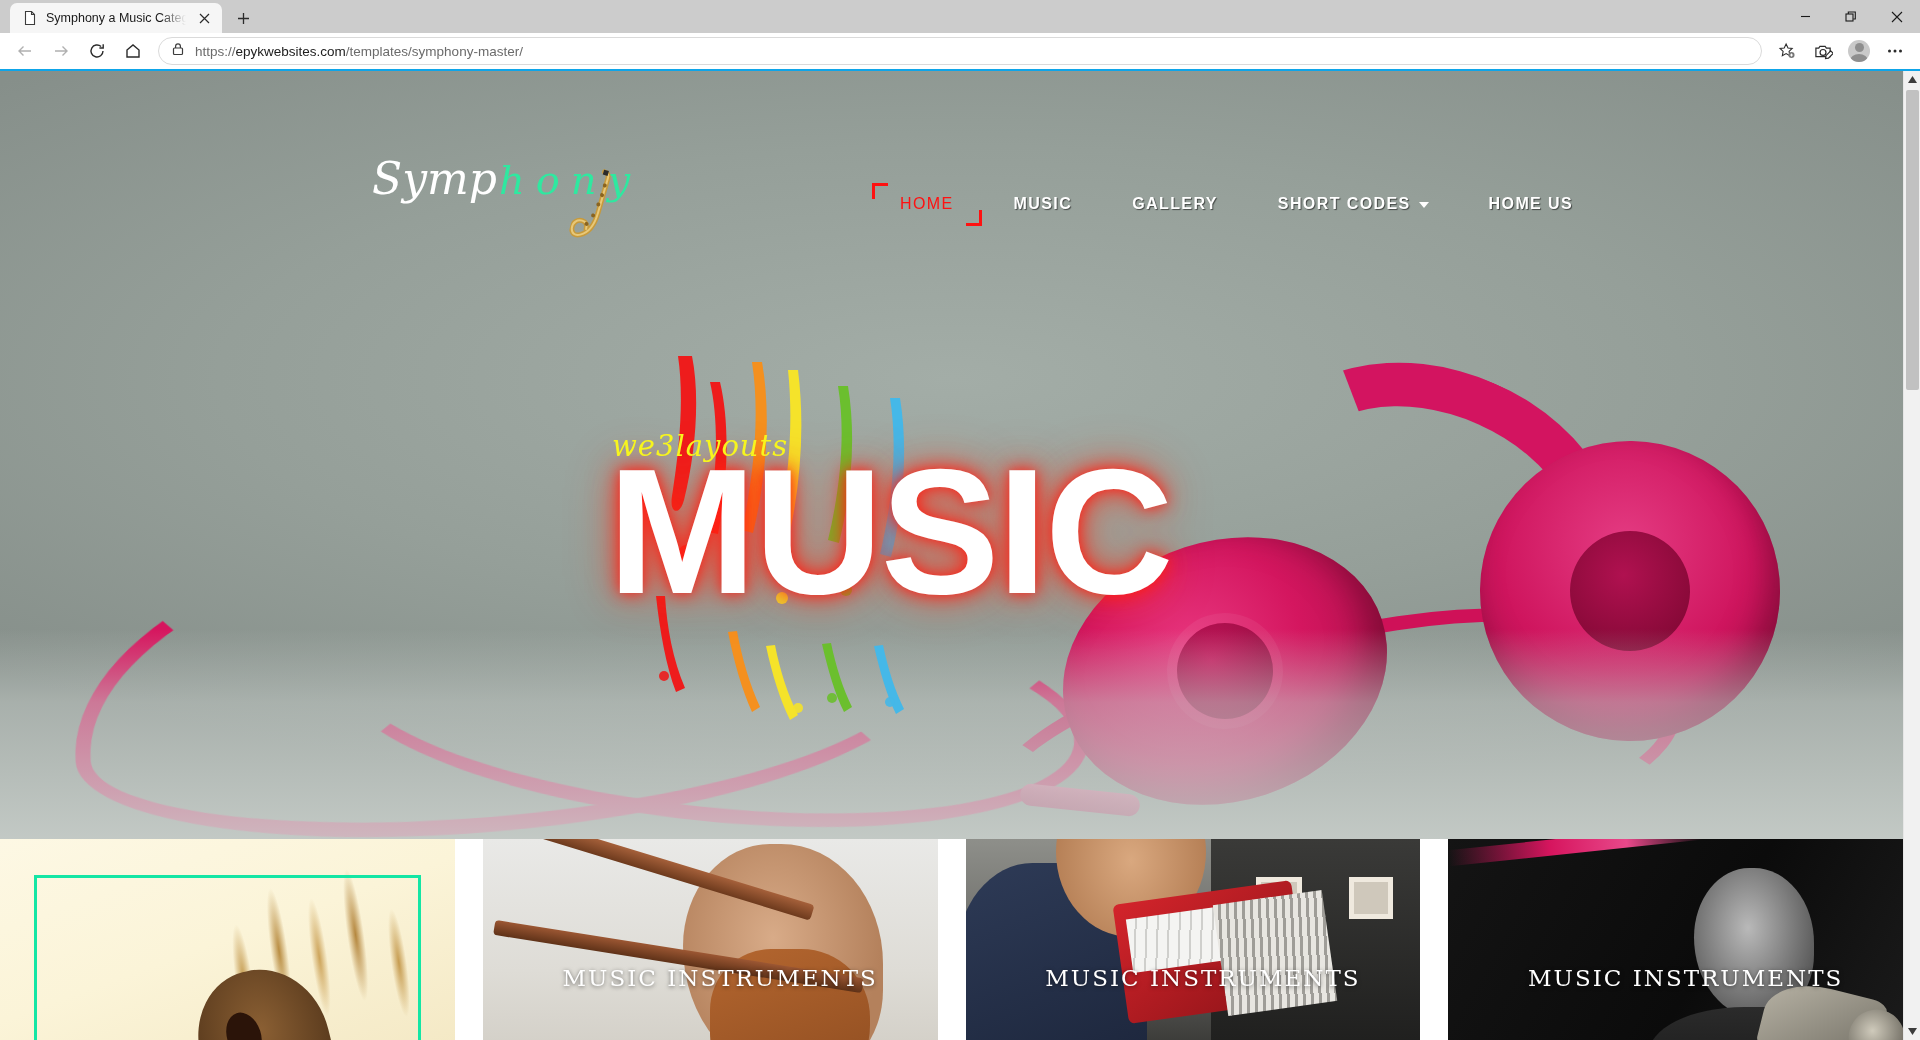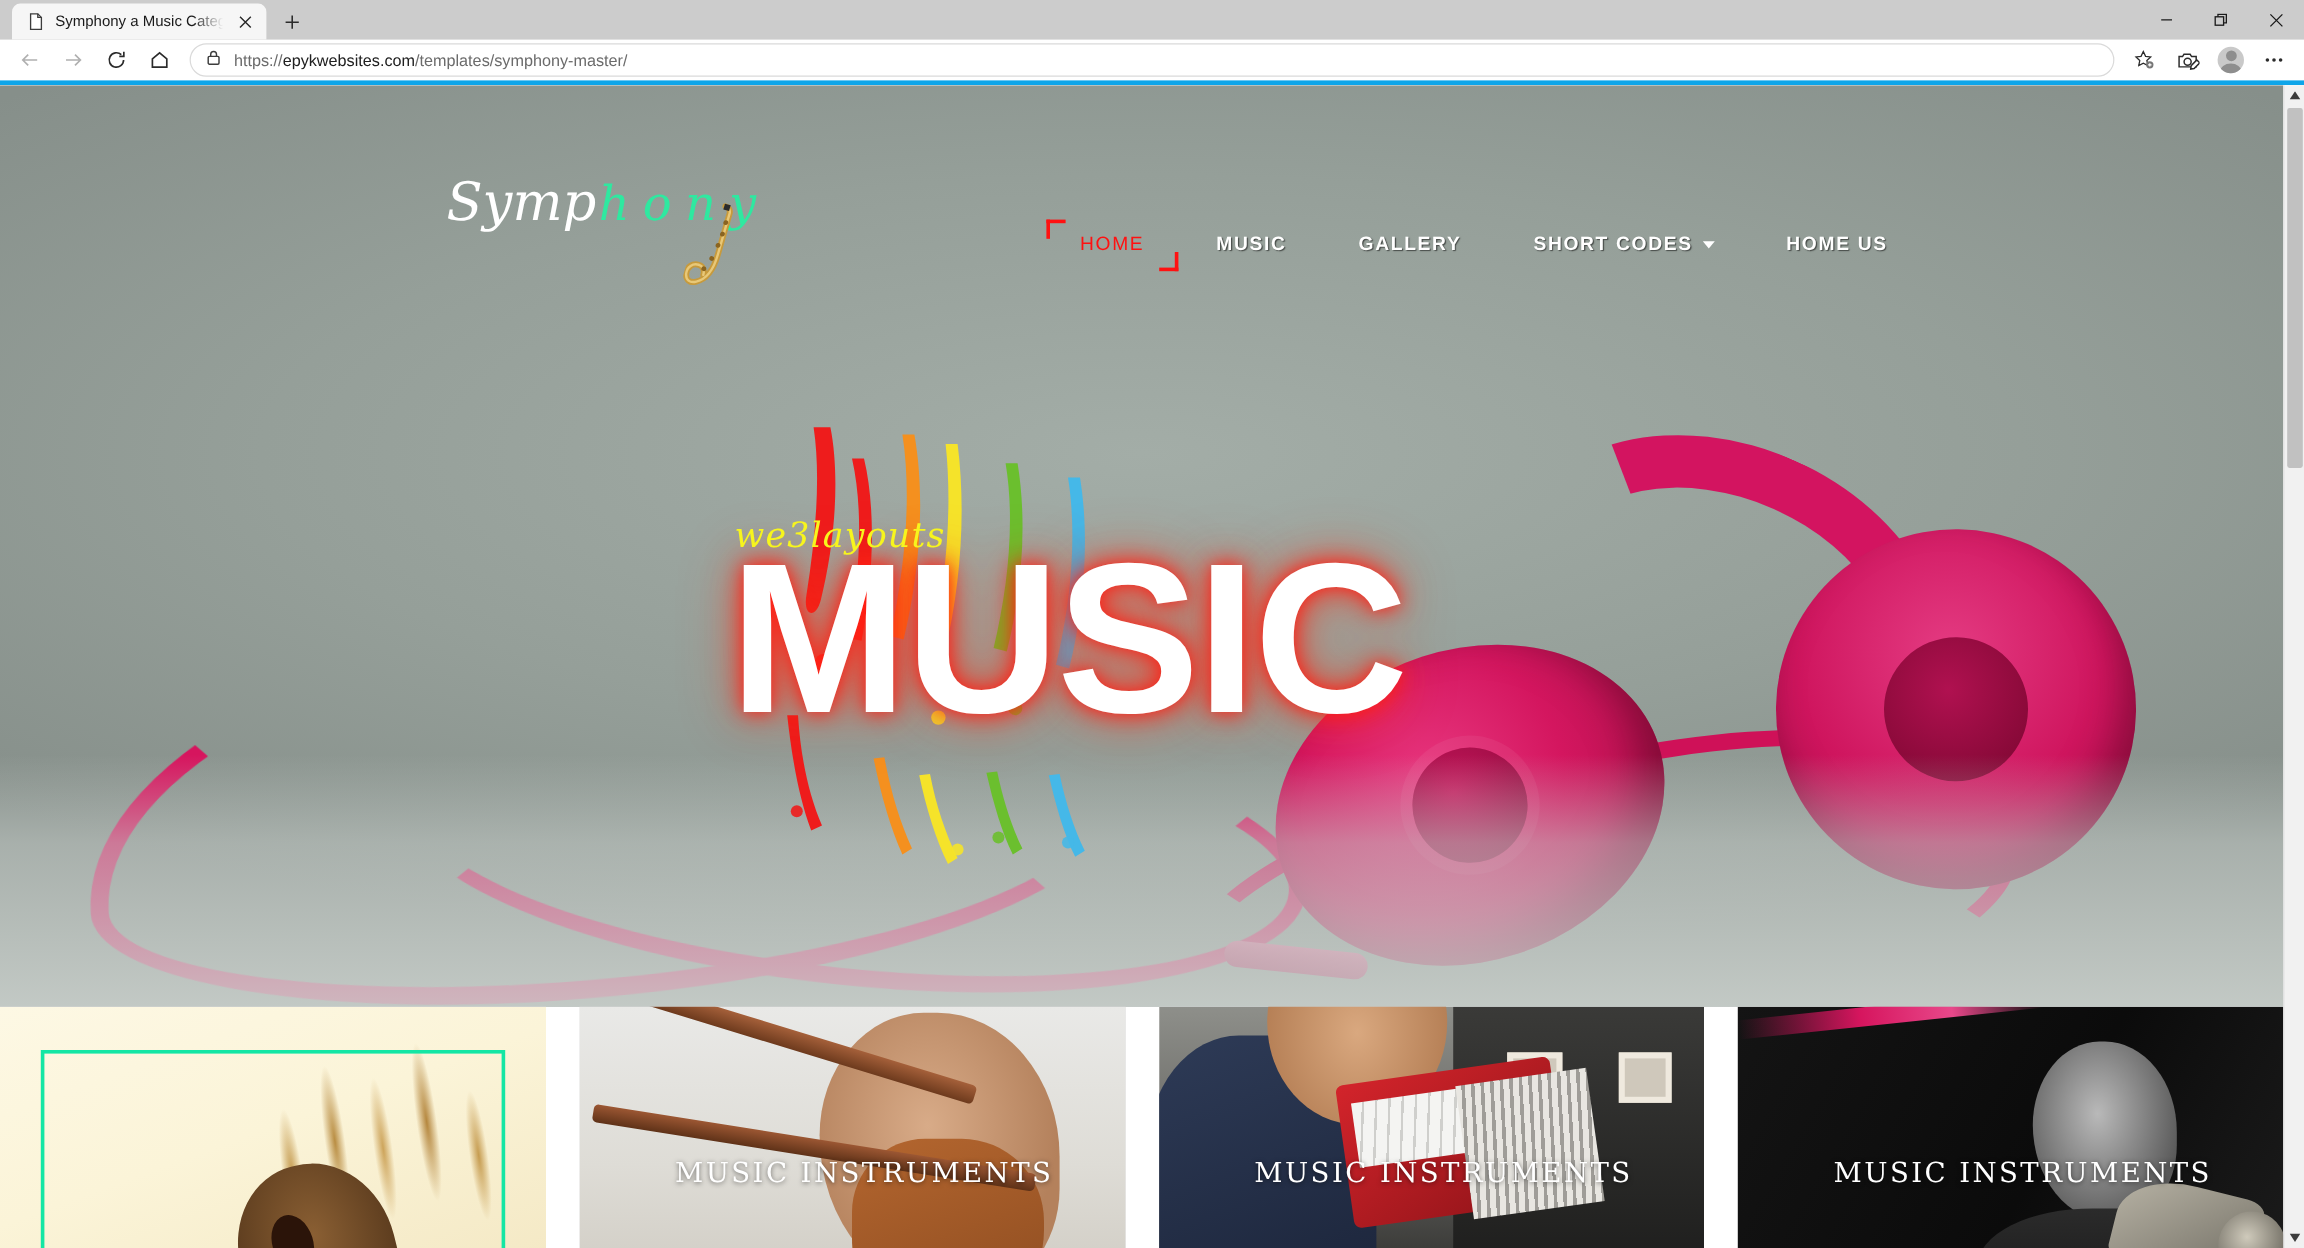--- a/index.html
+++ b/index.html
@@ -63,21 +63,21 @@
   }
 
   .toolbar {
     height: 38px;
     background: #ffffff;
     display: flex;
     align-items: center;
     padding: 0 8px;
     gap: 2px;
     flex: 0 0 38px;
-    border-bottom: 4px solid #0ea5e9;
+    border-bottom: 2px solid #0ea5e9;
   }
   .tbtn {
     width: 34px; height: 30px;
     display: flex; align-items: center; justify-content: center;
     border-radius: 4px; flex: 0 0 34px;
   }
   .omnibox {
     flex: 1 1 auto;
     height: 28px;
     background: #ffffff;
@@ -207,21 +207,21 @@
   
   .site-header {
     position: absolute; top: 0; left: 0; right: 0;
     height: 190px;
     display: flex;
     align-items: flex-start;
     z-index: 20;
   }
   .logo {
     position: absolute;
-    left: 372px; top: 76px;
+    left: 372px; top: 86px;
     font-size: 42px;
     line-height: 1;
     white-space: nowrap;
   }
   .logo .l1 {
     font-family: "DejaVu Serif", serif;
     font-style: italic;
     color: #ffffff;
     font-size: 44px;
     letter-spacing: 0px;

